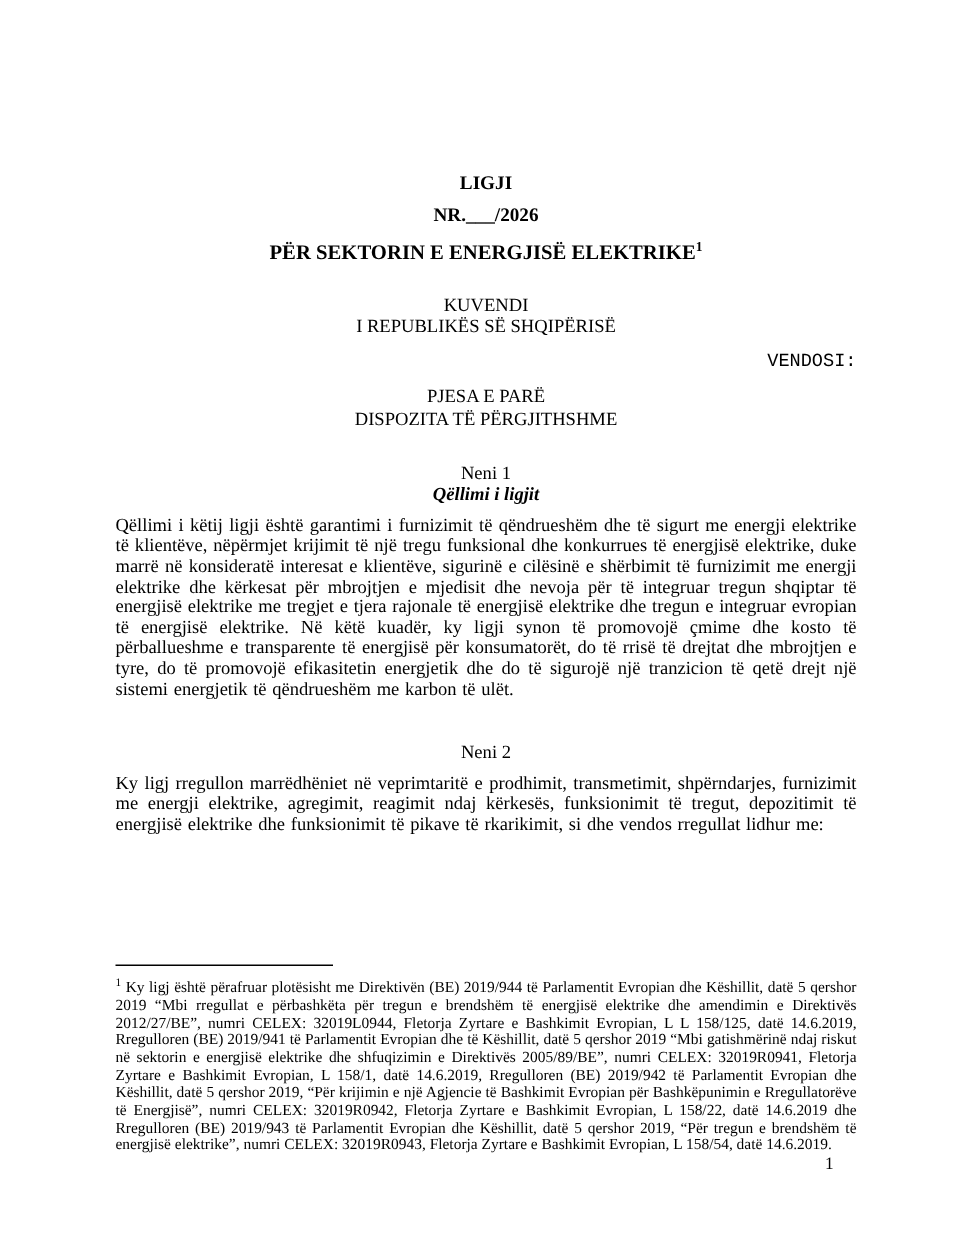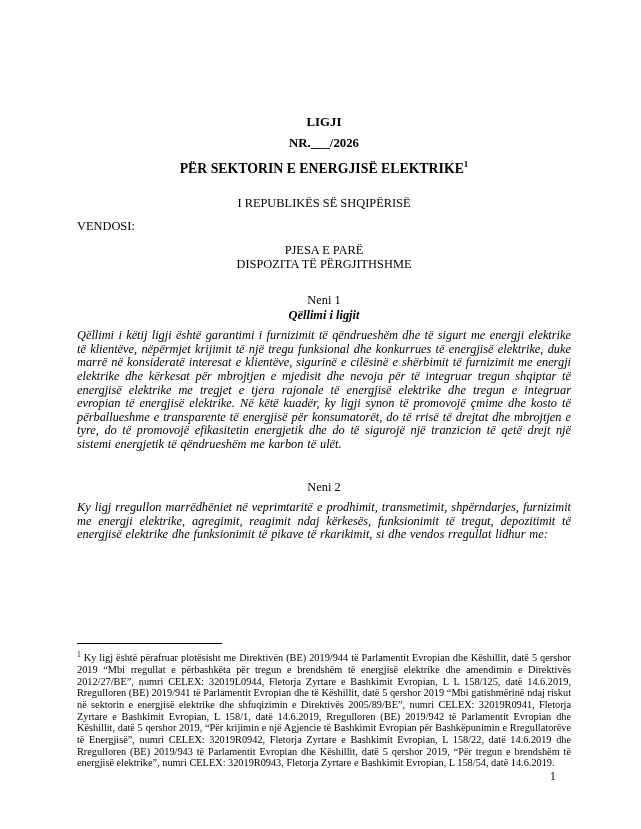--- a/index.html
+++ b/index.html
@@ -30,21 +30,22 @@
   .assembly-block {
     margin-top: 17px;
     font-size: 12.4px;
     line-height: 14.6px;
     text-align: center;
   }
   .decision-line {
     margin-top: 9px;
     font-size: 12.4px;
     line-height: 14.6px;
-    text-align: left;
+    text-align: right;
+    font-family: Liberation Mono, monospace;
   }
   .part-block {
     margin-top: 9px;
     font-size: 12.4px;
     line-height: 14.6px;
     text-align: center;
   }
 
   .article-heading {
     margin-top: 21px;
@@ -55,21 +56,20 @@
   .article-heading .article-title { font-weight: bold; font-style: italic; }
 
   .article-heading.second { margin-top: 28px; }
 
   .article-body {
     margin-top: 7px;
     font-size: 12.35px;
     line-height: 13.6px;
     text-align: justify;
     word-spacing: 0.06em;
-    font-style: italic;
   }
 
   .footnote-area {
     position: absolute;
     left: 77px;
     right: 70px;
     top: 643px;
   }
   .footnote-rule {
     width: 145px;
@@ -97,20 +97,21 @@
 <div class="page">
 
   <div class="title-block">
     <div class="title-line">LIGJI</div>
     <div class="title-line">NR.___/2026</div>
     <div class="title-main"><span>PËR SEKTORIN E ENERGJISË ELEKTRIKE</span><sup>1</sup></div>
   </div>
 
 
   <div class="assembly-block">
+    <div>KUVENDI</div>
     <div>I REPUBLIKËS SË SHQIPËRISË</div>
   </div>
 
   <div class="decision-line">VENDOSI:</div>
 
   <div class="part-block">
     <div>PJESA E PARË</div>
     <div>DISPOZITA TË PËRGJITHSHME</div>
   </div>
 

